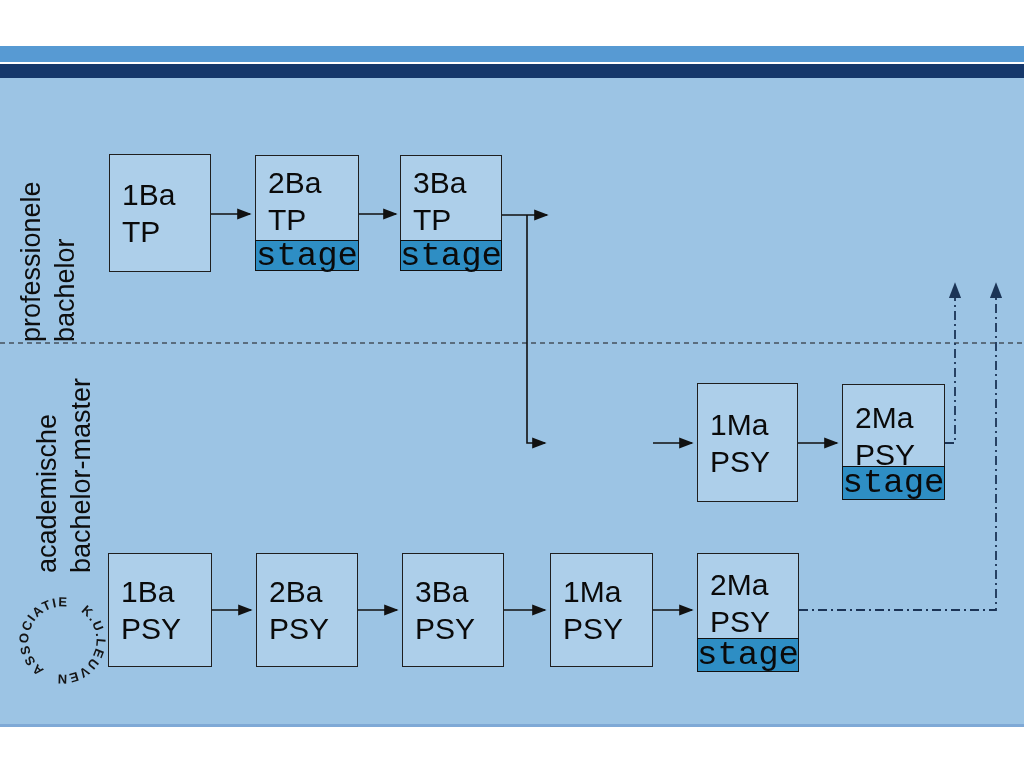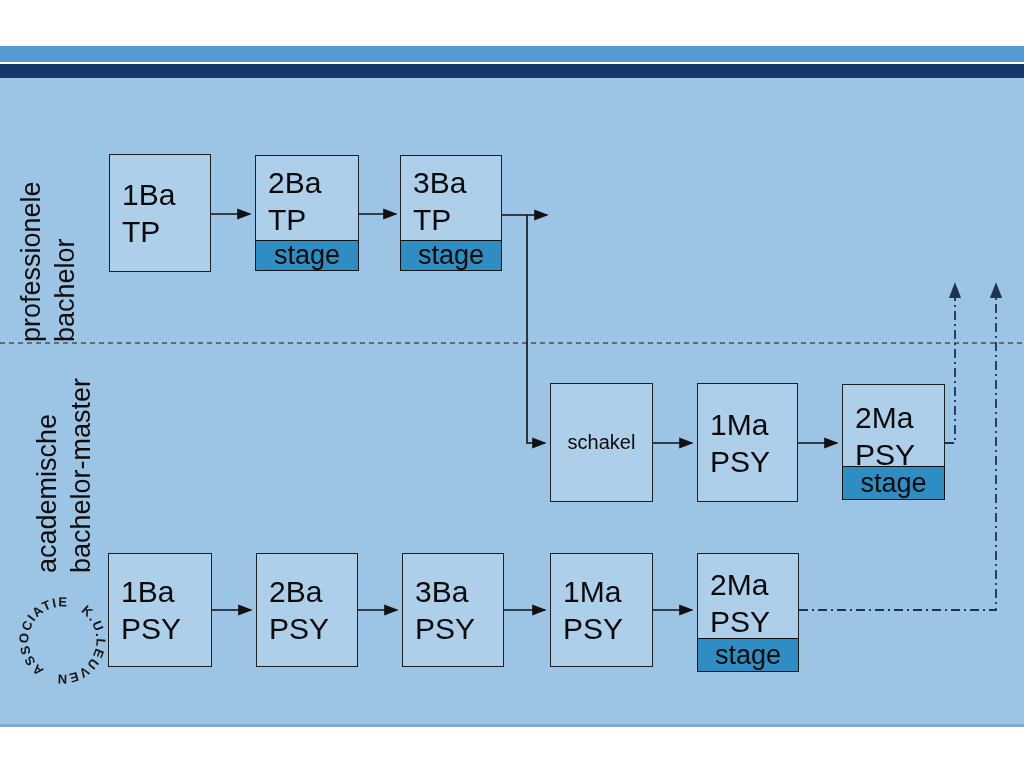--- a/index.html
+++ b/index.html
@@ -19,21 +19,21 @@
     position:absolute;left:0;top:0;right:0;bottom:0;z-index:3;
     display:flex;flex-direction:column;justify-content:center;
     padding-left:12px;font-size:30px;line-height:37px;white-space:pre-line;
   }
   .box .lines.toppad{justify-content:flex-start;}
   .box .lines.centered{padding-left:0;align-items:center;justify-content:center;}
   .stage-band{
     position:absolute;left:-1px;right:-1px;bottom:-1px;z-index:2;
     background:#2E8EC4;border:1px solid #101010;
     display:flex;align-items:center;justify-content:center;
-    font-size:27px;color:#0a0a0a;
+    font-size:34px;color:#0a0a0a;font-family:Liberation Mono, monospace;
   }
   .side-label{
     position:absolute;transform:rotate(-90deg);color:#0d0d0d;
     font-size:27px;line-height:34px;text-align:left;z-index:2;
   }
   .logo{position:absolute;left:10px;top:588px;z-index:2;}
   .logo text{font-family:"Liberation Sans","DejaVu Sans",sans-serif;font-size:13px;font-weight:bold;letter-spacing:1.5px;fill:#141414;}
 </style>
 </head>
 <body>
@@ -91,23 +91,20 @@
     <div class="lines toppad" style="padding-top:8px;">2Ba
 TP</div>
     <div class="stage-band" style="height:29px;">stage</div>
   </div>
   <div class="box" style="left:400px;top:155px;width:102px;height:116px;">
     <div class="lines toppad" style="padding-top:8px;">3Ba
 TP</div>
     <div class="stage-band" style="height:29px;">stage</div>
   </div>
 
-  <div class="box" style="left:550px;top:383px;width:103px;height:119px;">
-    <div class="lines centered" style="font-size:20px;">schakel</div>
-  </div>
   <div class="box" style="left:697px;top:383px;width:101px;height:119px;">
     <div class="lines">1Ma
 PSY</div>
   </div>
   <div class="box" style="left:842px;top:384px;width:103px;height:116px;">
     <div class="lines toppad" style="padding-top:14px;">2Ma
 PSY</div>
     <div class="stage-band" style="height:32px;">stage</div>
   </div>
 

